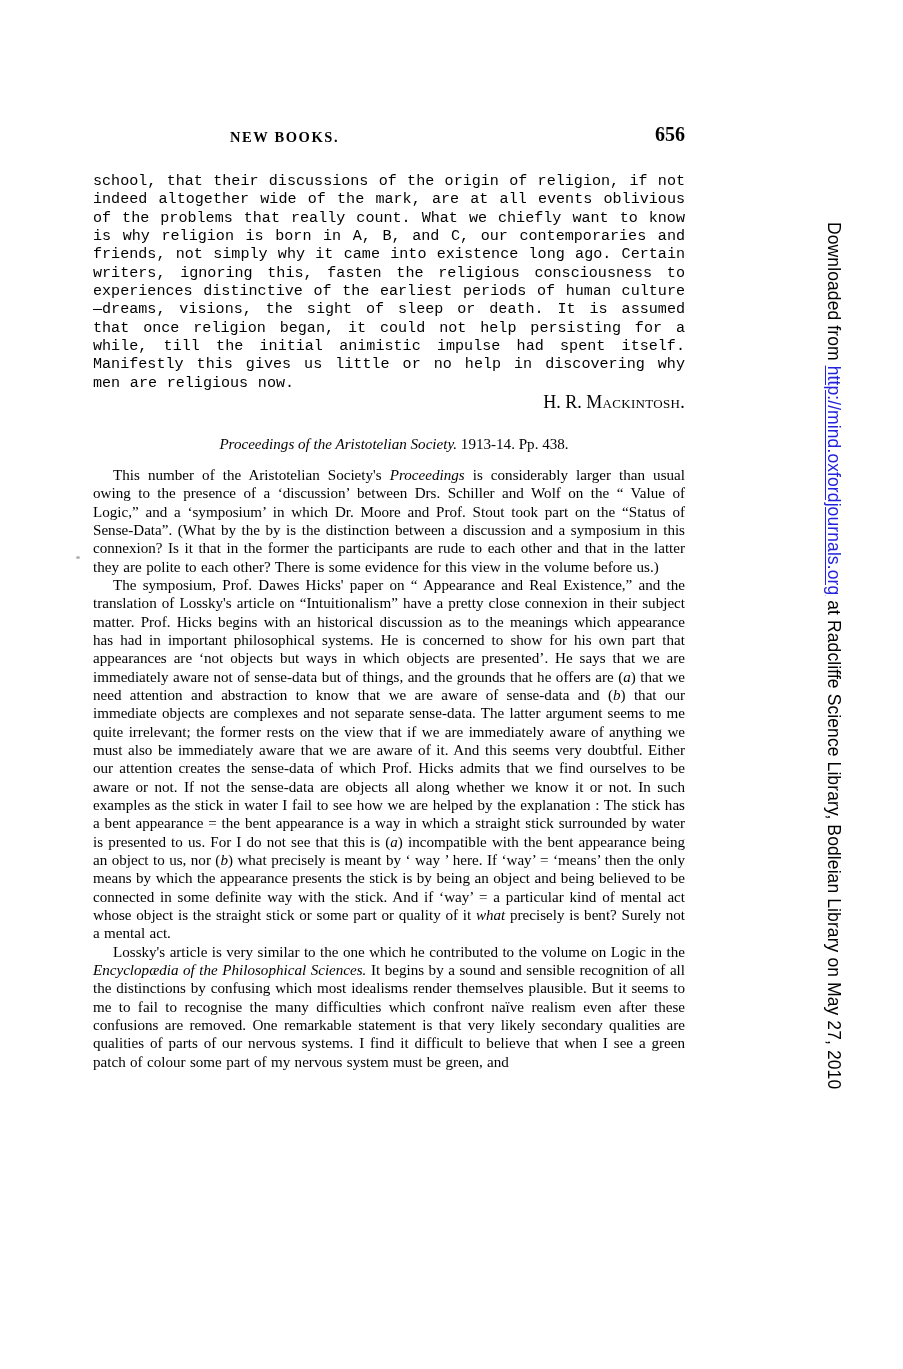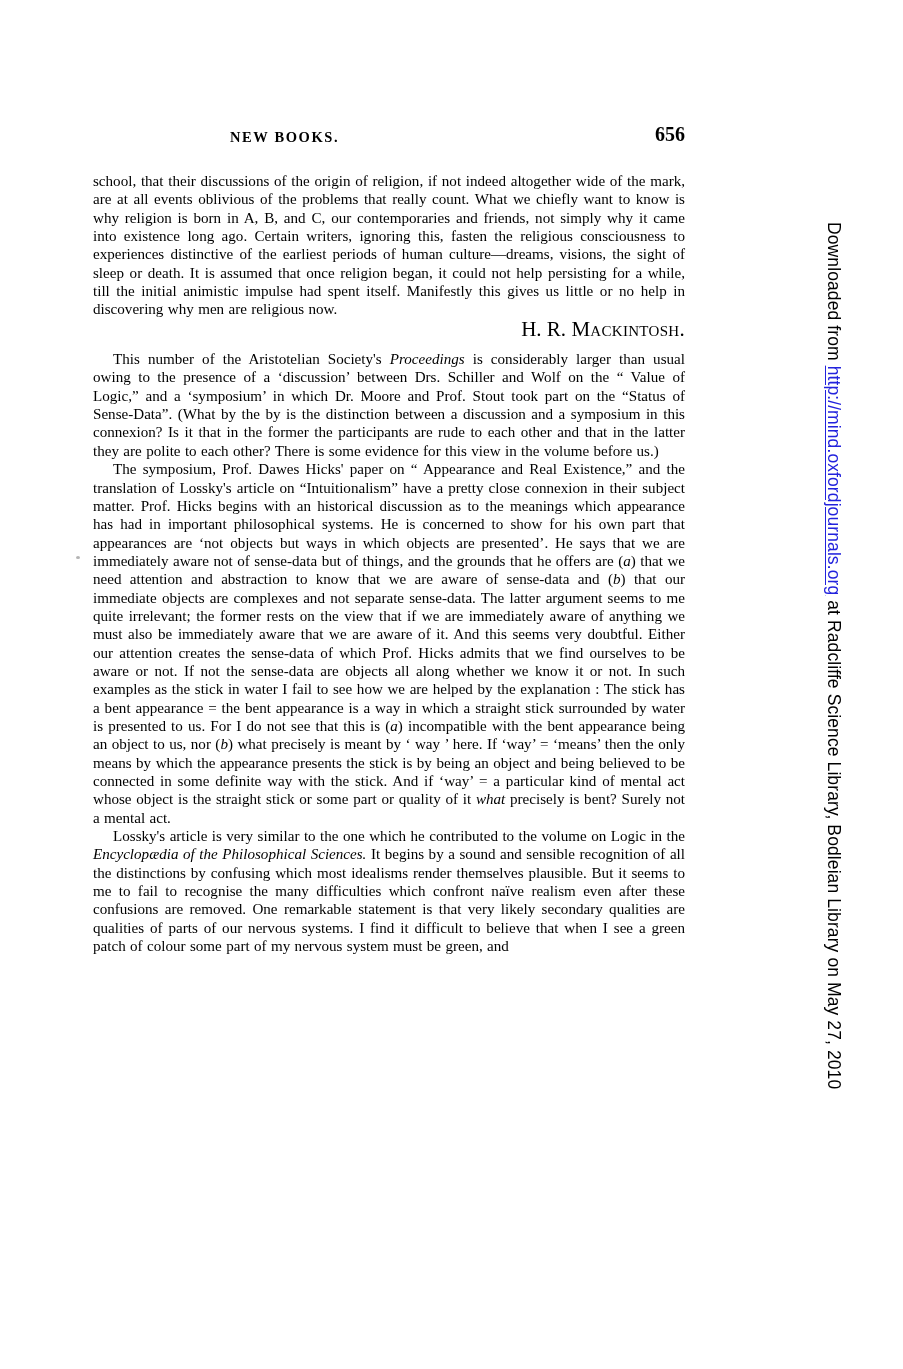--- a/index.html
+++ b/index.html
@@ -60,28 +60,29 @@
     line-height: 18.35px;
     text-align: justify;
     text-justify: inter-word;
     word-spacing: 0.6px;
     -webkit-hyphens: none;
     hyphens: none;
   }
   p.first {
     margin-top: 26px;
     text-indent: 0;
+    font-family: Liberation Mono, monospace;
   }
   p.indent {
     text-indent: 20px;
   }
 
   .signature {
     margin: 1px 0 0 0;
-    font-size: 21px;
+    font-size: 18px;
     line-height: 18.35px;
     text-align: right;
   }
   .smallcaps {
     font-variant: small-caps;
     letter-spacing: 0.3px;
   }
 
   .booktitle-line {
     margin: 24px 0 0 0;
@@ -141,20 +142,21 @@
 
     <div class="running-head">
       <span class="running-title">NEW BOOKS.</span>
       <span class="folio">656</span>
     </div>
 
     <p class="body first">school, that their discussions of the origin of religion, if not indeed altogether wide of the mark, are at all events oblivious of the problems that really count.  What we chiefly want to know is why religion is born in A, B, and C, our contemporaries and friends, not simply why it came into existence long ago.  Certain writers, ignoring this, fasten the religious consciousness to experiences distinctive of the earliest periods of human culture—dreams, visions, the sight of sleep or death. It is assumed that once religion began, it could not help persisting for a while, till the initial animistic impulse had spent itself.  Manifestly this gives us little or no help in discovering why men are religious now.</p>
 
     <p class="signature"><span>H. R. </span><span class="smallcaps">Mackintosh.</span></p>
 
+    <p class="booktitle-line"><span>Proceedings of the Aristotelian Society.</span><span class="upright">  1913-14.   Pp. 438.</span></p>
 
     <div class="gap-after-title"></div>
 
     <div id="review-body">
         <p class="body indent"><span>This number of the Aristotelian Society's </span><i class="it">Proceedings</i><span> is considerably larger than usual owing to the presence of a ‘discussion’ between Drs. Schiller and Wolf on the “ Value of Logic,” and a ‘symposium’ in which Dr. Moore and Prof. Stout took part on the “Status of Sense-Data”. (What by the by is the distinction between a discussion and a symposium in this connexion?  Is it that in the former the participants are rude to each other and that in the latter they are polite to each other? There is some evidence for this view in the volume before us.)</span></p>
         <p class="body indent"><span>The symposium, Prof. Dawes Hicks' paper on “ Appearance and Real Existence,” and the translation of Lossky's article on “Intuitionalism” have a pretty close connexion in their subject matter.  Prof. Hicks begins with an historical discussion as to the meanings which appearance has had in important philosophical systems.  He is concerned to show for his own part that appearances are ‘not objects but ways in which objects are presented’.  He says that we are immediately aware not of sense-data but of things, and the grounds that he offers are (</span><i class="it">a</i><span>) that we need attention and abstraction to know that we are aware of sense-data and (</span><i class="it">b</i><span>) that our immediate objects are complexes and not separate sense-data.  The latter argument seems to me quite irrelevant; the former rests on the view that if we are immediately aware of anything we must also be immediately aware that we are aware of it.  And this seems very doubtful.  Either our attention creates the sense-data of which Prof. Hicks admits that we find ourselves to be aware or not.  If not the sense-data are objects all along whether we know it or not.  In such examples as the stick in water I fail to see how we are helped by the explanation : The stick has a bent appearance = the bent appearance is a way in which a straight stick surrounded by water is presented to us. For I do not see that this is (</span><i class="it">a</i><span>) incompatible with the bent appearance being an object to us, nor (</span><i class="it">b</i><span>) what precisely is meant by ‘ way ’ here. If ‘way’ = ‘means’ then the only means by which the appearance presents the stick is by being an object and being believed to be connected in some definite way with the stick.  And if ‘way’ = a particular kind of mental act whose object is the straight stick or some part or quality of it </span><i class="it">what</i><span> precisely is bent?  Surely not a mental act.</span></p>
         <p class="body indent"><span>Lossky's article is very similar to the one which he contributed to the volume on Logic in the </span><i class="it">Encyclopædia of the Philosophical Sciences.</i><span>  It begins by a sound and sensible recognition of all the distinctions by confusing which most idealisms render themselves plausible.  But it seems to me to fail to recognise the many difficulties which confront naïve realism even after these confusions are removed.  One remarkable statement is that very likely secondary qualities are qualities of parts of our nervous systems.  I find it difficult to believe that when I see a green patch of colour some part of my nervous system must be green, and</span></p>
       </div>
 
   </div>

